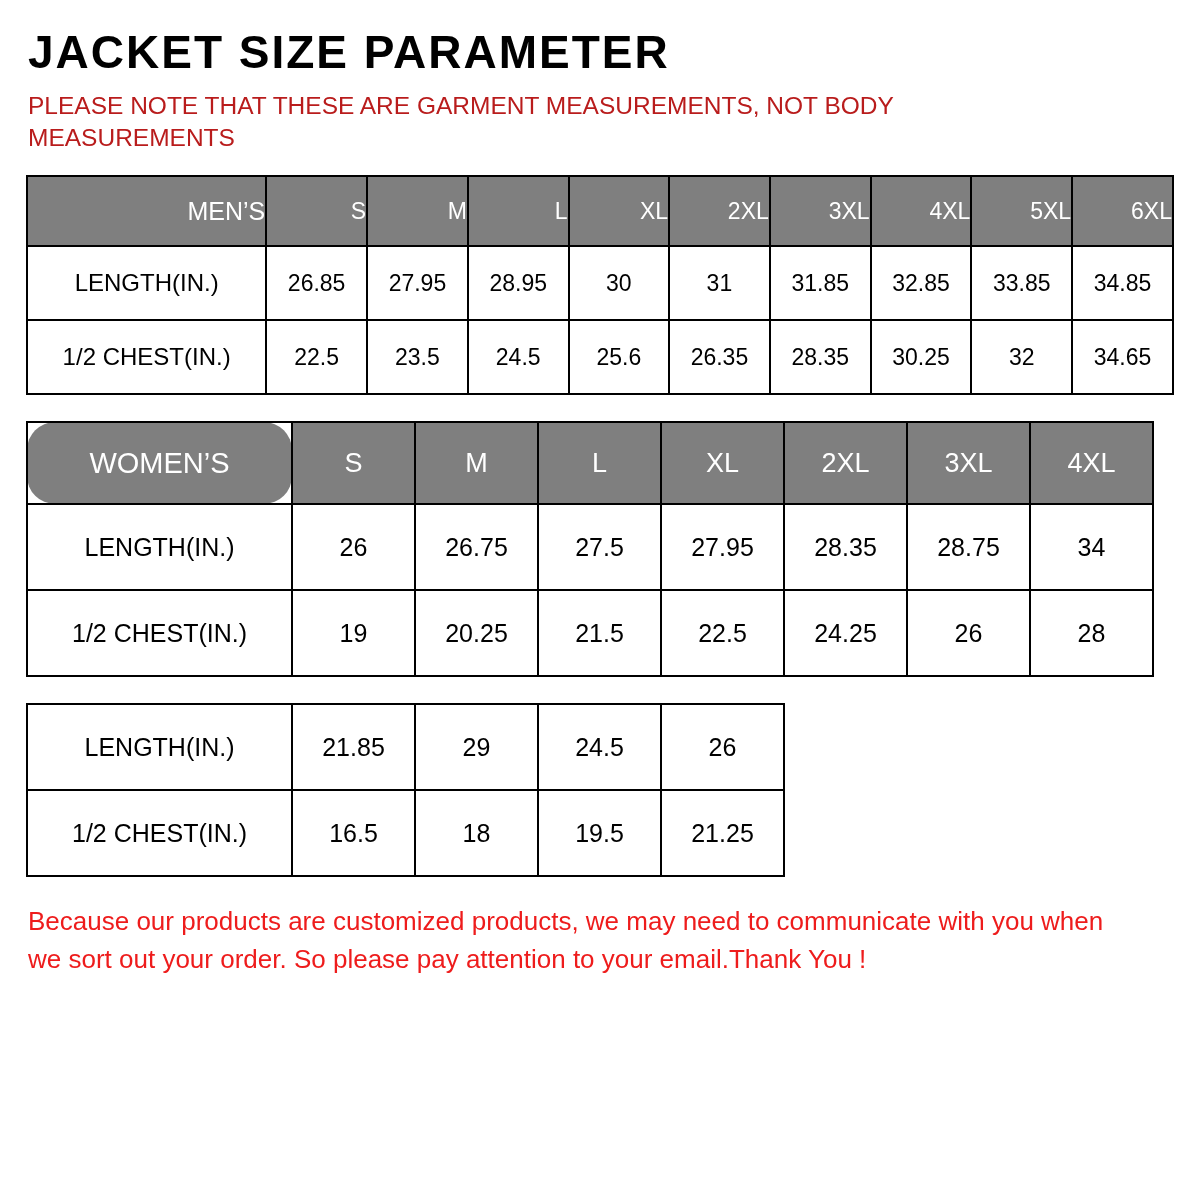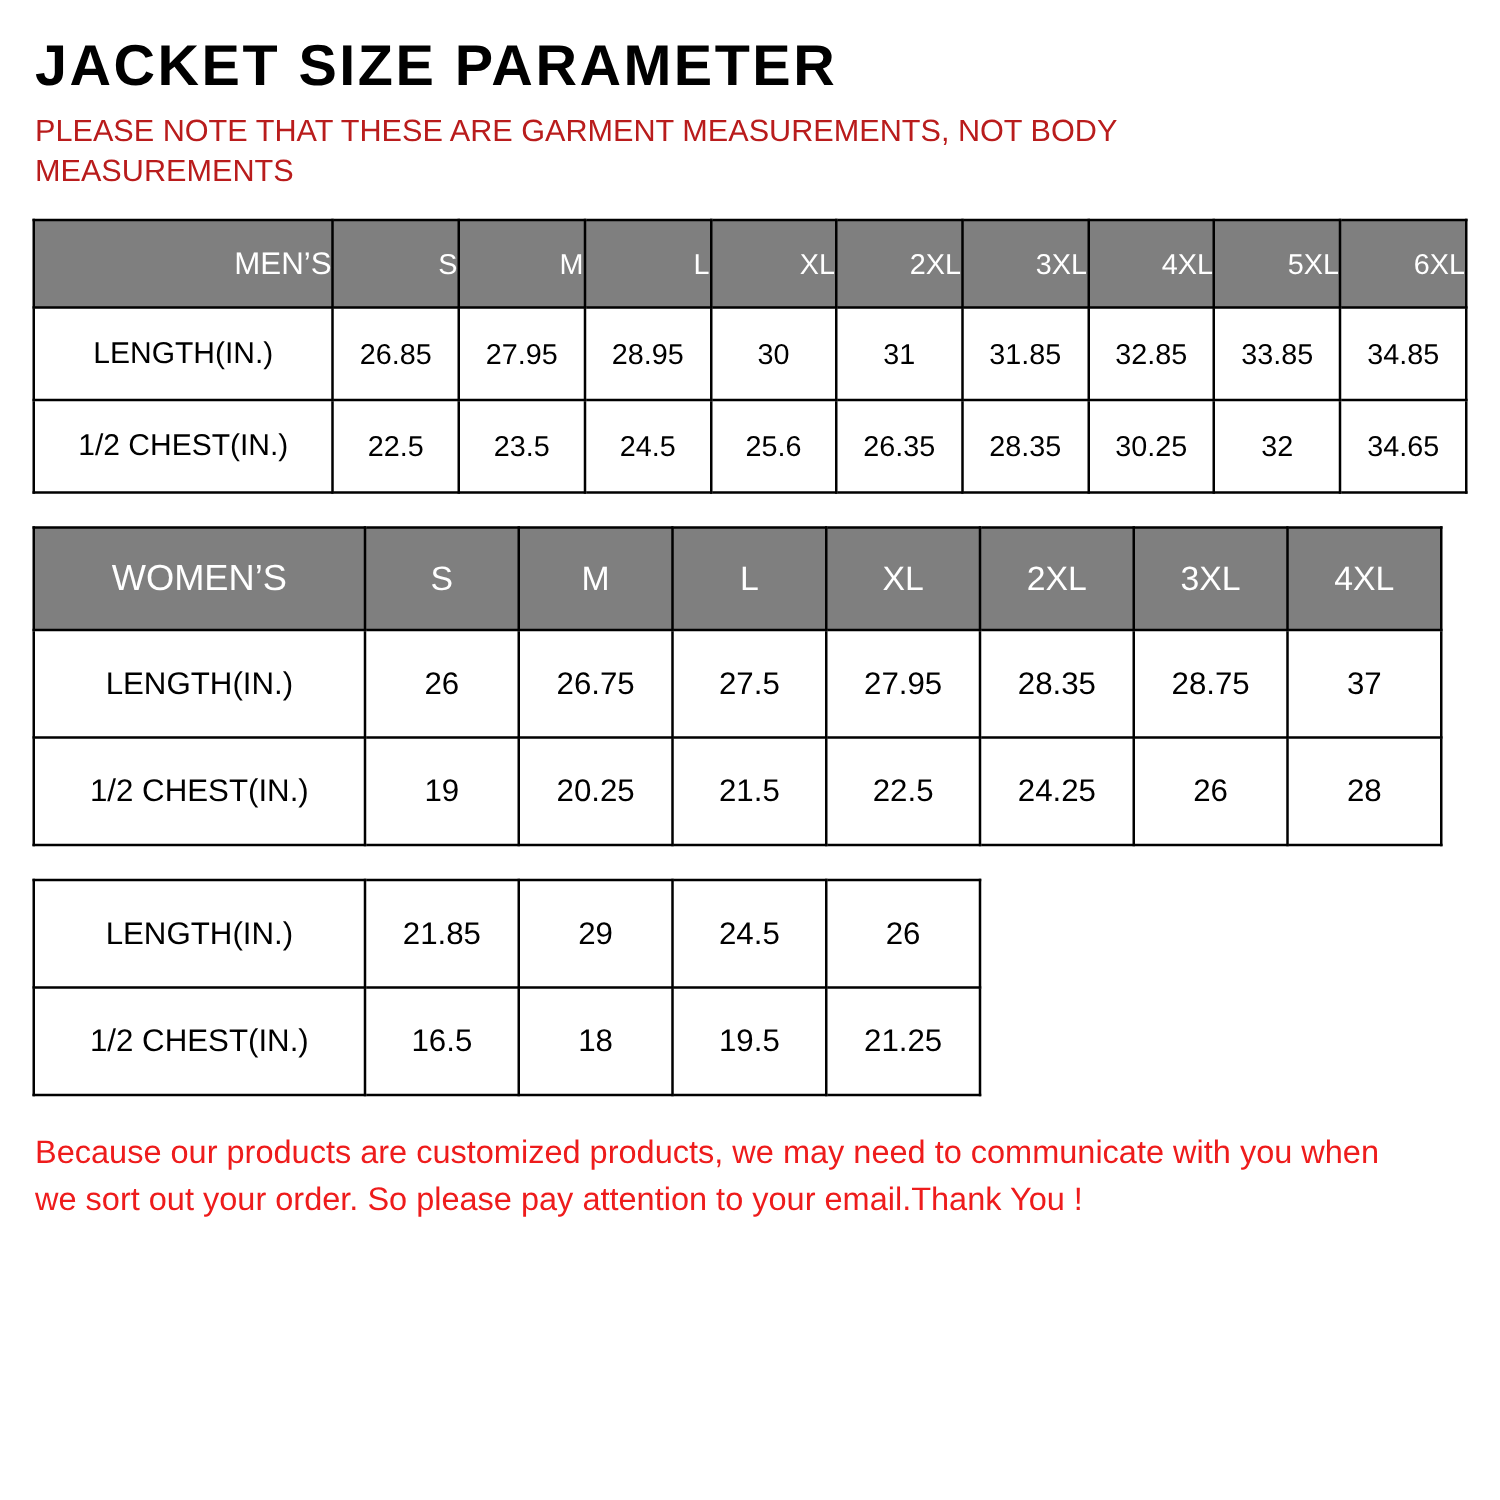--- a/index.html
+++ b/index.html
@@ -60,21 +60,21 @@
   .t-women tr.head td { height: 80px; font-size: 27px; }
   .t-women tr.body td { height: 84px; font-size: 25px; }
   .t-youth tr.head td { height: 80px; font-size: 27px; }
   .t-youth tr.body td { height: 84px; font-size: 25px; }
 
   .t-men tr.head td.label { font-size: 25px; }
   .t-women tr.head td.label,
   .t-youth tr.head td.label { font-size: 29px; }
 
   .t-men td.label { font-size: 24px; }
-  .t-women td.label, .t-youth td.label { font-size: 26px; }
+  .t-women td.label, .t-youth td.label { font-size: 26px; border-radius: 28px; }
 
   .footer-red {
     color: #ee1c1c;
     font-size: 26px;
     line-height: 1.45;
     margin: 0 0 0 2px;
     max-width: 1115px;
   }
   .footer-red2 {
     color: #ee1c1c;
@@ -169,21 +169,21 @@
       <td>4XL</td>
     </tr>
     <tr class="body">
       <td class="label">LENGTH(IN.)</td>
       <td>26</td>
       <td>26.75</td>
       <td>27.5</td>
       <td>27.95</td>
       <td>28.35</td>
       <td>28.75</td>
-      <td>37</td>
+      <td>34</td>
     </tr>
     <tr class="body">
       <td class="label">1/2 CHEST(IN.)</td>
       <td>19</td>
       <td>20.25</td>
       <td>21.5</td>
       <td>22.5</td>
       <td>24.25</td>
       <td>26</td>
       <td>28</td>

